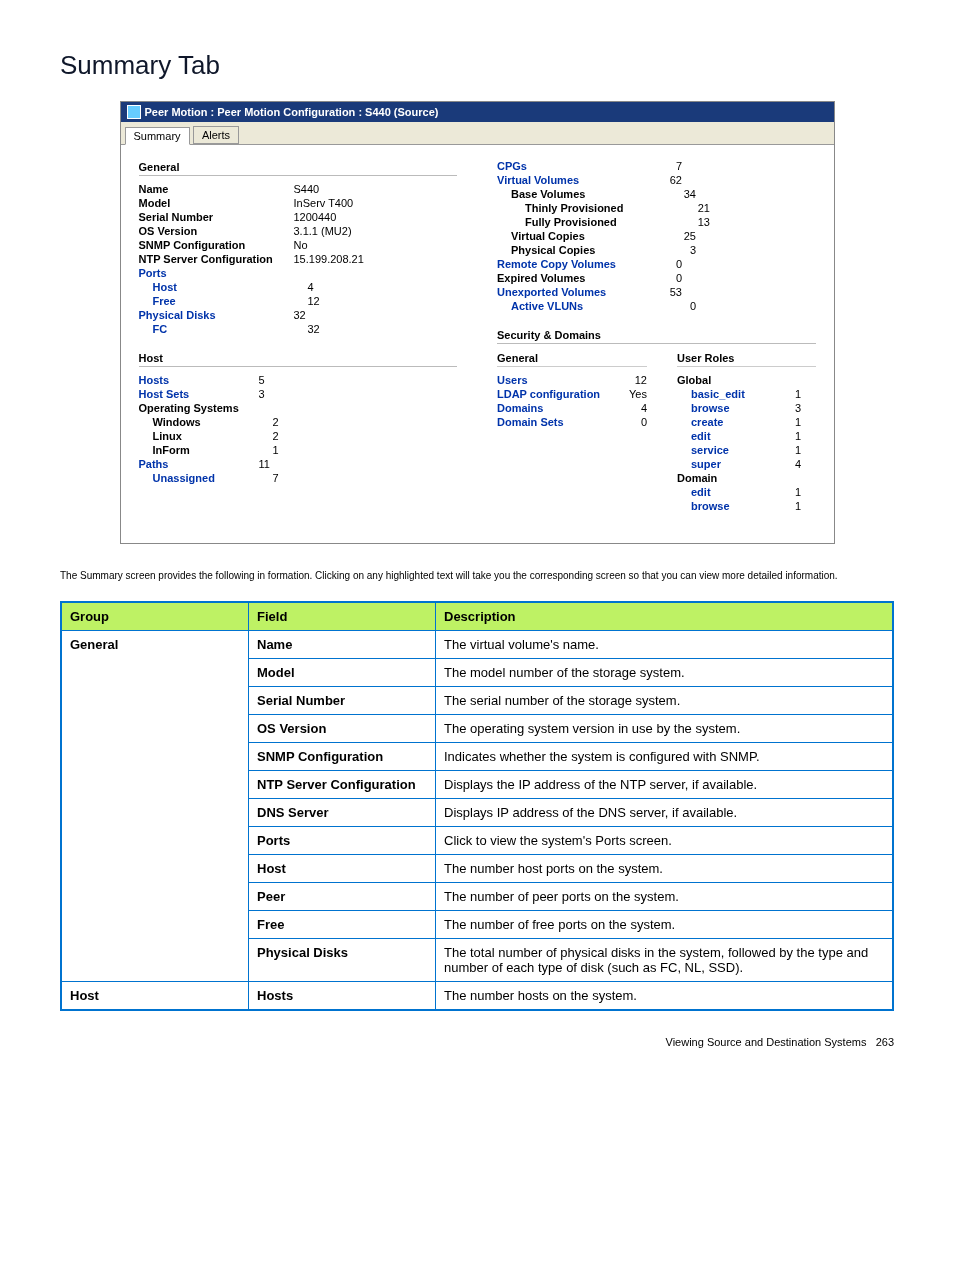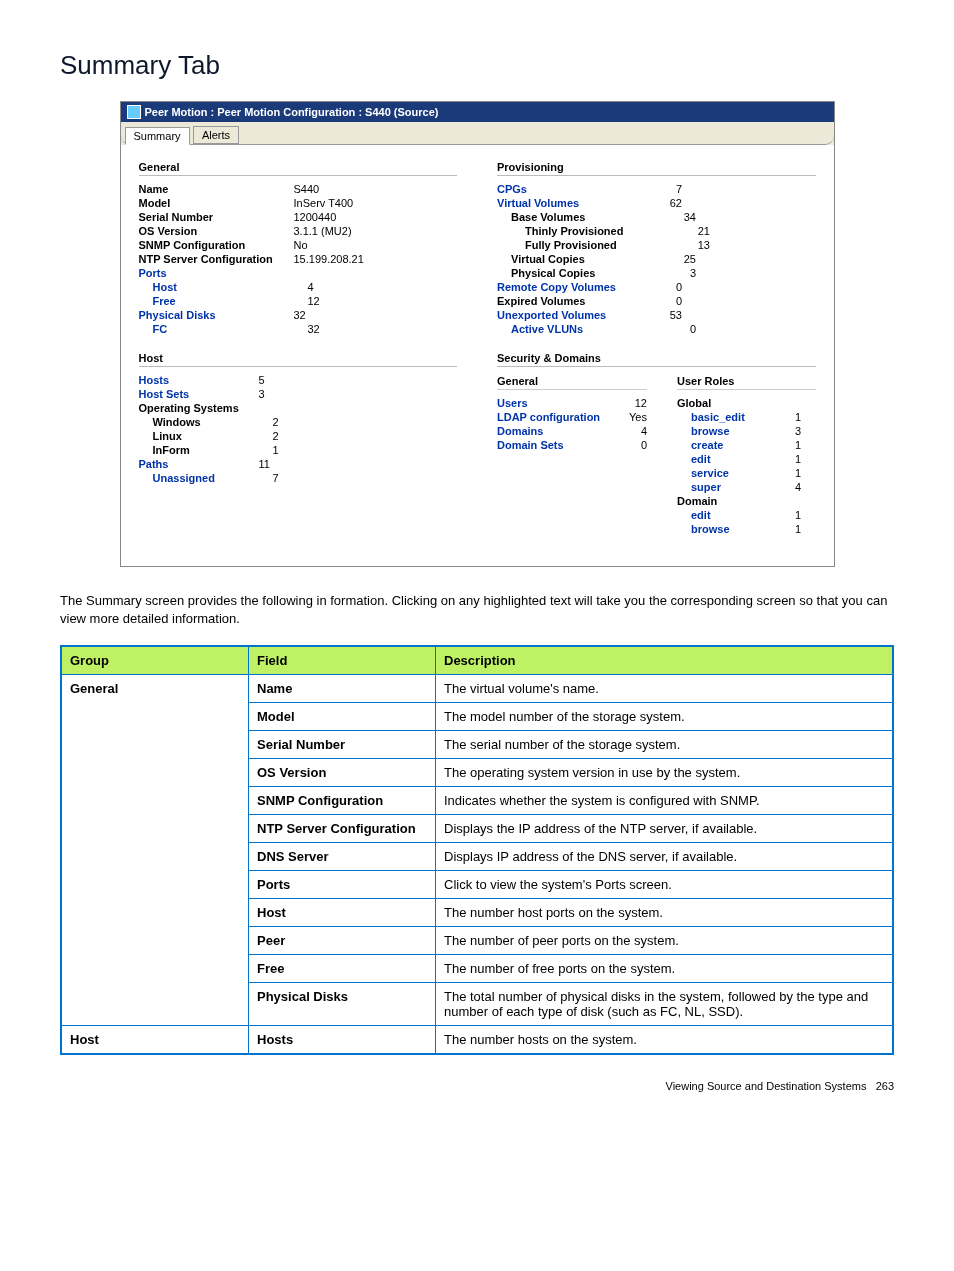--- a/index.html
+++ b/index.html
@@ -42,21 +42,20 @@
   .titlebar-icon {
     width: 12px; height: 12px;
     background: #6cf;
     display:inline-block;
     border:1px solid #fff;
   }
   .tabstrip {
     padding: 4px 4px 0 4px;
     background: #ece9d8;
     border-bottom: 1px solid #999;
-    border-radius: 9px;
   }
   .tab {
     display:inline-block;
     background:#fff;
     border:1px solid #999;
     border-bottom:1px solid #fff;
     padding:2px 8px;
     font-size:11px;
     position:relative;
     top:1px;
@@ -90,21 +89,21 @@
   .subcols { display:flex; gap:30px; }
   .subcol { flex:1; }
   .subhead { font-weight:bold; border-bottom:1px solid #ccc; padding:2px 0; margin-bottom:6px; }
   
   .host-kv .k { width:120px; }
   .sec-kv .k { width:120px; }
   .role-kv .k { width:80px; }
   .role-kv .k.ind1 { padding-left:14px; }
   
   .desc {
-    font-size:13px;
+    font-size:10px;
     margin: 0 0 18px 0;
     line-height:1.35;
     font-family: Arial, Helvetica, sans-serif;
   }
   
   table.fields {
     border-collapse: collapse;
     width:100%;
     border:2px solid #0073cf;
     font-size:13px;
@@ -222,21 +221,20 @@
               <span class="k link">Paths</span>
               <span class="v">11</span>
             </div>
           <div class="kv host-kv">
               <span class="k ind1 link">Unassigned</span>
               <span class="v">7</span>
             </div>
         </div>
 
         <div class="col">
-          <div class="sect-head">Provisioning</div>
           <div class="kv">
               <span class="k link">CPGs</span>
               <span class="v num">7</span>
             </div>
           <div class="kv">
               <span class="k link">Virtual Volumes</span>
               <span class="v num">62</span>
             </div>
           <div class="kv">
               <span class="k ind1 bold">Base Volumes</span>

